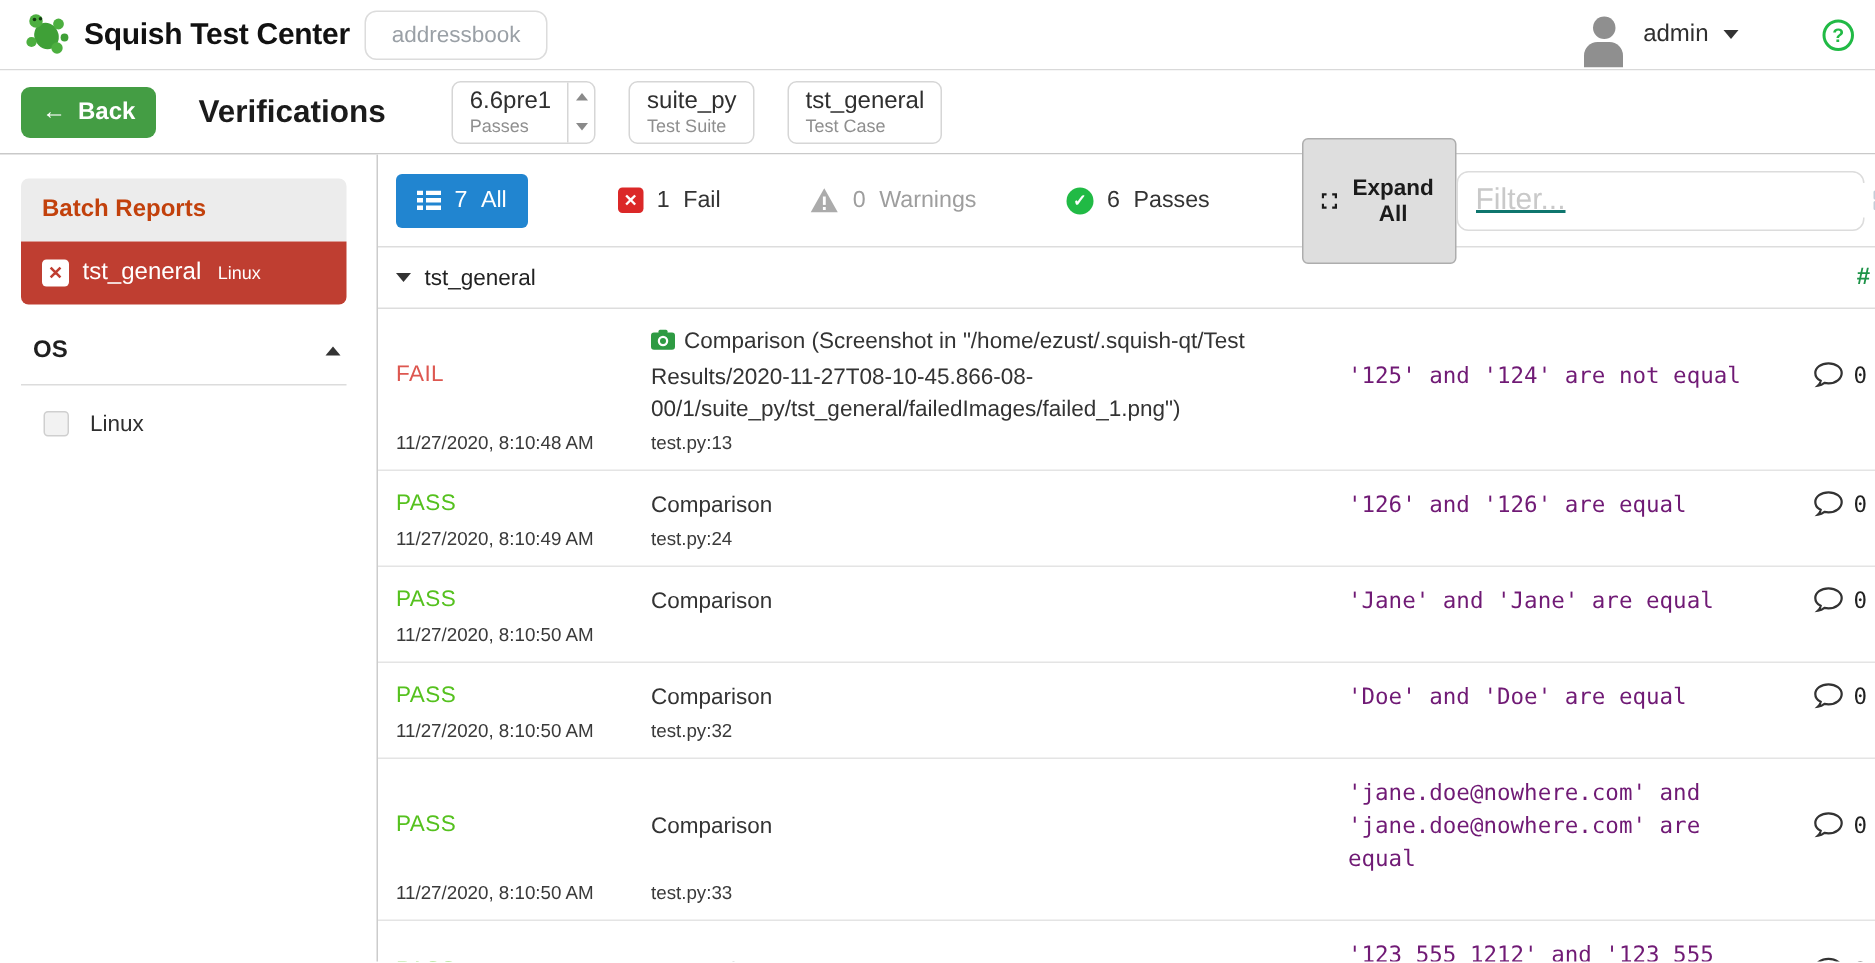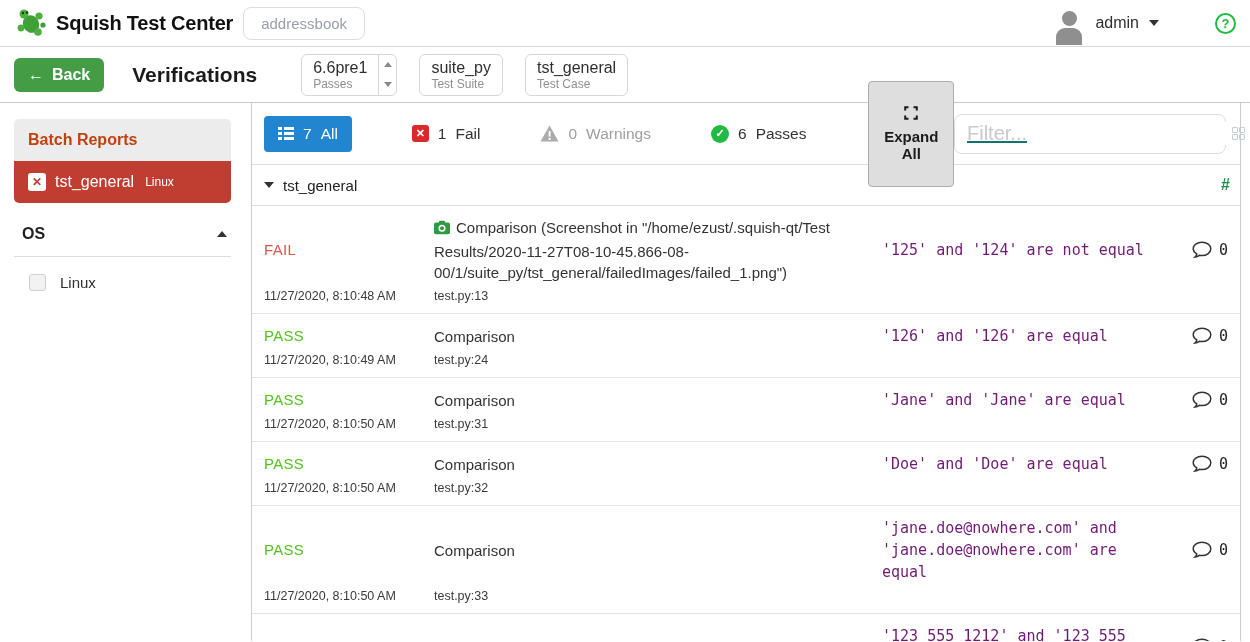--- a/index.html
+++ b/index.html
@@ -61,21 +61,21 @@
   .filter-bar { height:62px; border-bottom:1px solid #ddd; display:flex; align-items:center; padding:0 14px 0 12px; flex-shrink:0; }
   .tab-all { background:var(--c-accent_blue,#2185d0); color:#fff; border:none; border-radius:4px; padding:9px 14px;
     font-size:15.5px; display:flex; align-items:center; gap:9px; cursor:pointer; }
   .tab { display:flex; align-items:center; gap:9px; font-size:15.5px; color:#333; margin-left:60px; cursor:pointer; }
   .tab.disabled { color:#9e9e9e; }
   .fail-badge-red { width:17px; height:17px; background:var(--c-badge_red,#db2828); border-radius:3px; color:#fff; font-size:11px;
     font-weight:bold; display:flex; align-items:center; justify-content:center; }
   .check-badge { width:18px; height:18px; background:var(--c-check_green,#21ba45); border-radius:50%; color:#fff; font-size:11px;
     font-weight:bold; display:flex; align-items:center; justify-content:center; }
   .expand-button { margin-left:62px; background:#dedede; border:1px solid #adadad; border-radius:4px; padding:24px 12px;
-    font-size:15px; font-weight:600; color:#1b1b1b; display:flex; align-items:center; gap:8px; cursor:pointer;flex-direction:column; }
+    font-size:15px; font-weight:600; color:#1b1b1b; display:flex; align-items:center; gap:8px; cursor:pointer; }
   .filter-wrap { margin-left:auto; width:272px; height:40px; border:1px solid #dcdcdc; border-radius:8px; display:flex; align-items:center;
     padding:0 12px; background:#fff; }
   .filter-input { border:none; outline:none; flex:1; font-size:20px; color:#0f766e; font-family:"Liberation Sans",sans-serif;text-decoration:underline; }
   .filter-input::placeholder { color:#c9c9c9; }
   .grid-icon { display:grid; grid-template-columns:6px 6px; grid-template-rows:6px 6px; gap:1px; }
   .grid-icon span { border:1.5px solid #c3ced8; border-radius:1px; }
 
   .group-header { height:41px; border-bottom:1px solid #ddd; display:flex; align-items:center; padding:0 10px 0 12px; flex-shrink:0; }
   .caret-down-sm { width:0; height:0; border-left:5px solid transparent; border-right:5px solid transparent; border-top:6px solid #333; margin-right:9px; cursor:pointer; }
   .group-name { font-size:15px; color:#222; flex:1; }
@@ -324,21 +324,20 @@
       </div>
       <div class="cell comments-cell">
         <svg width="20" height="18" viewBox="0 0 20 18">
           <path d="M10 1.2 C5 1.2 1.2 4 1.2 7.6 c0 2.2 1.4 4.1 3.6 5.3 -0.2 1.2 -0.8 2.3 -1.8 3.2 1.7 -0.2 3.2 -0.9 4.3 -1.8 0.8 0.2 1.7 0.3 2.7 0.3 4.9 0 8.8 -3.1 8.8 -6.9 S14.9 1.2 10 1.2 Z" fill="none" stroke="#333" stroke-width="1.5"></path>
         </svg>
         <span class="comment-count">0</span>
       </div>
     </div>
     <div class="row-footer">
       <div class="cell"><span class="timestamp">11/27/2020, 8:10:50 AM</span></div>
-      <div class="cell"><span class="source-ref">test.py:31</span></div>
       <div class="cell"></div>
       <div class="cell"></div>
     </div>
   </div>
 
   <div class="result-row">
     <div class="row-main">
       <div class="cell status-cell">
         <span class="status pass">PASS</span>
       </div>

